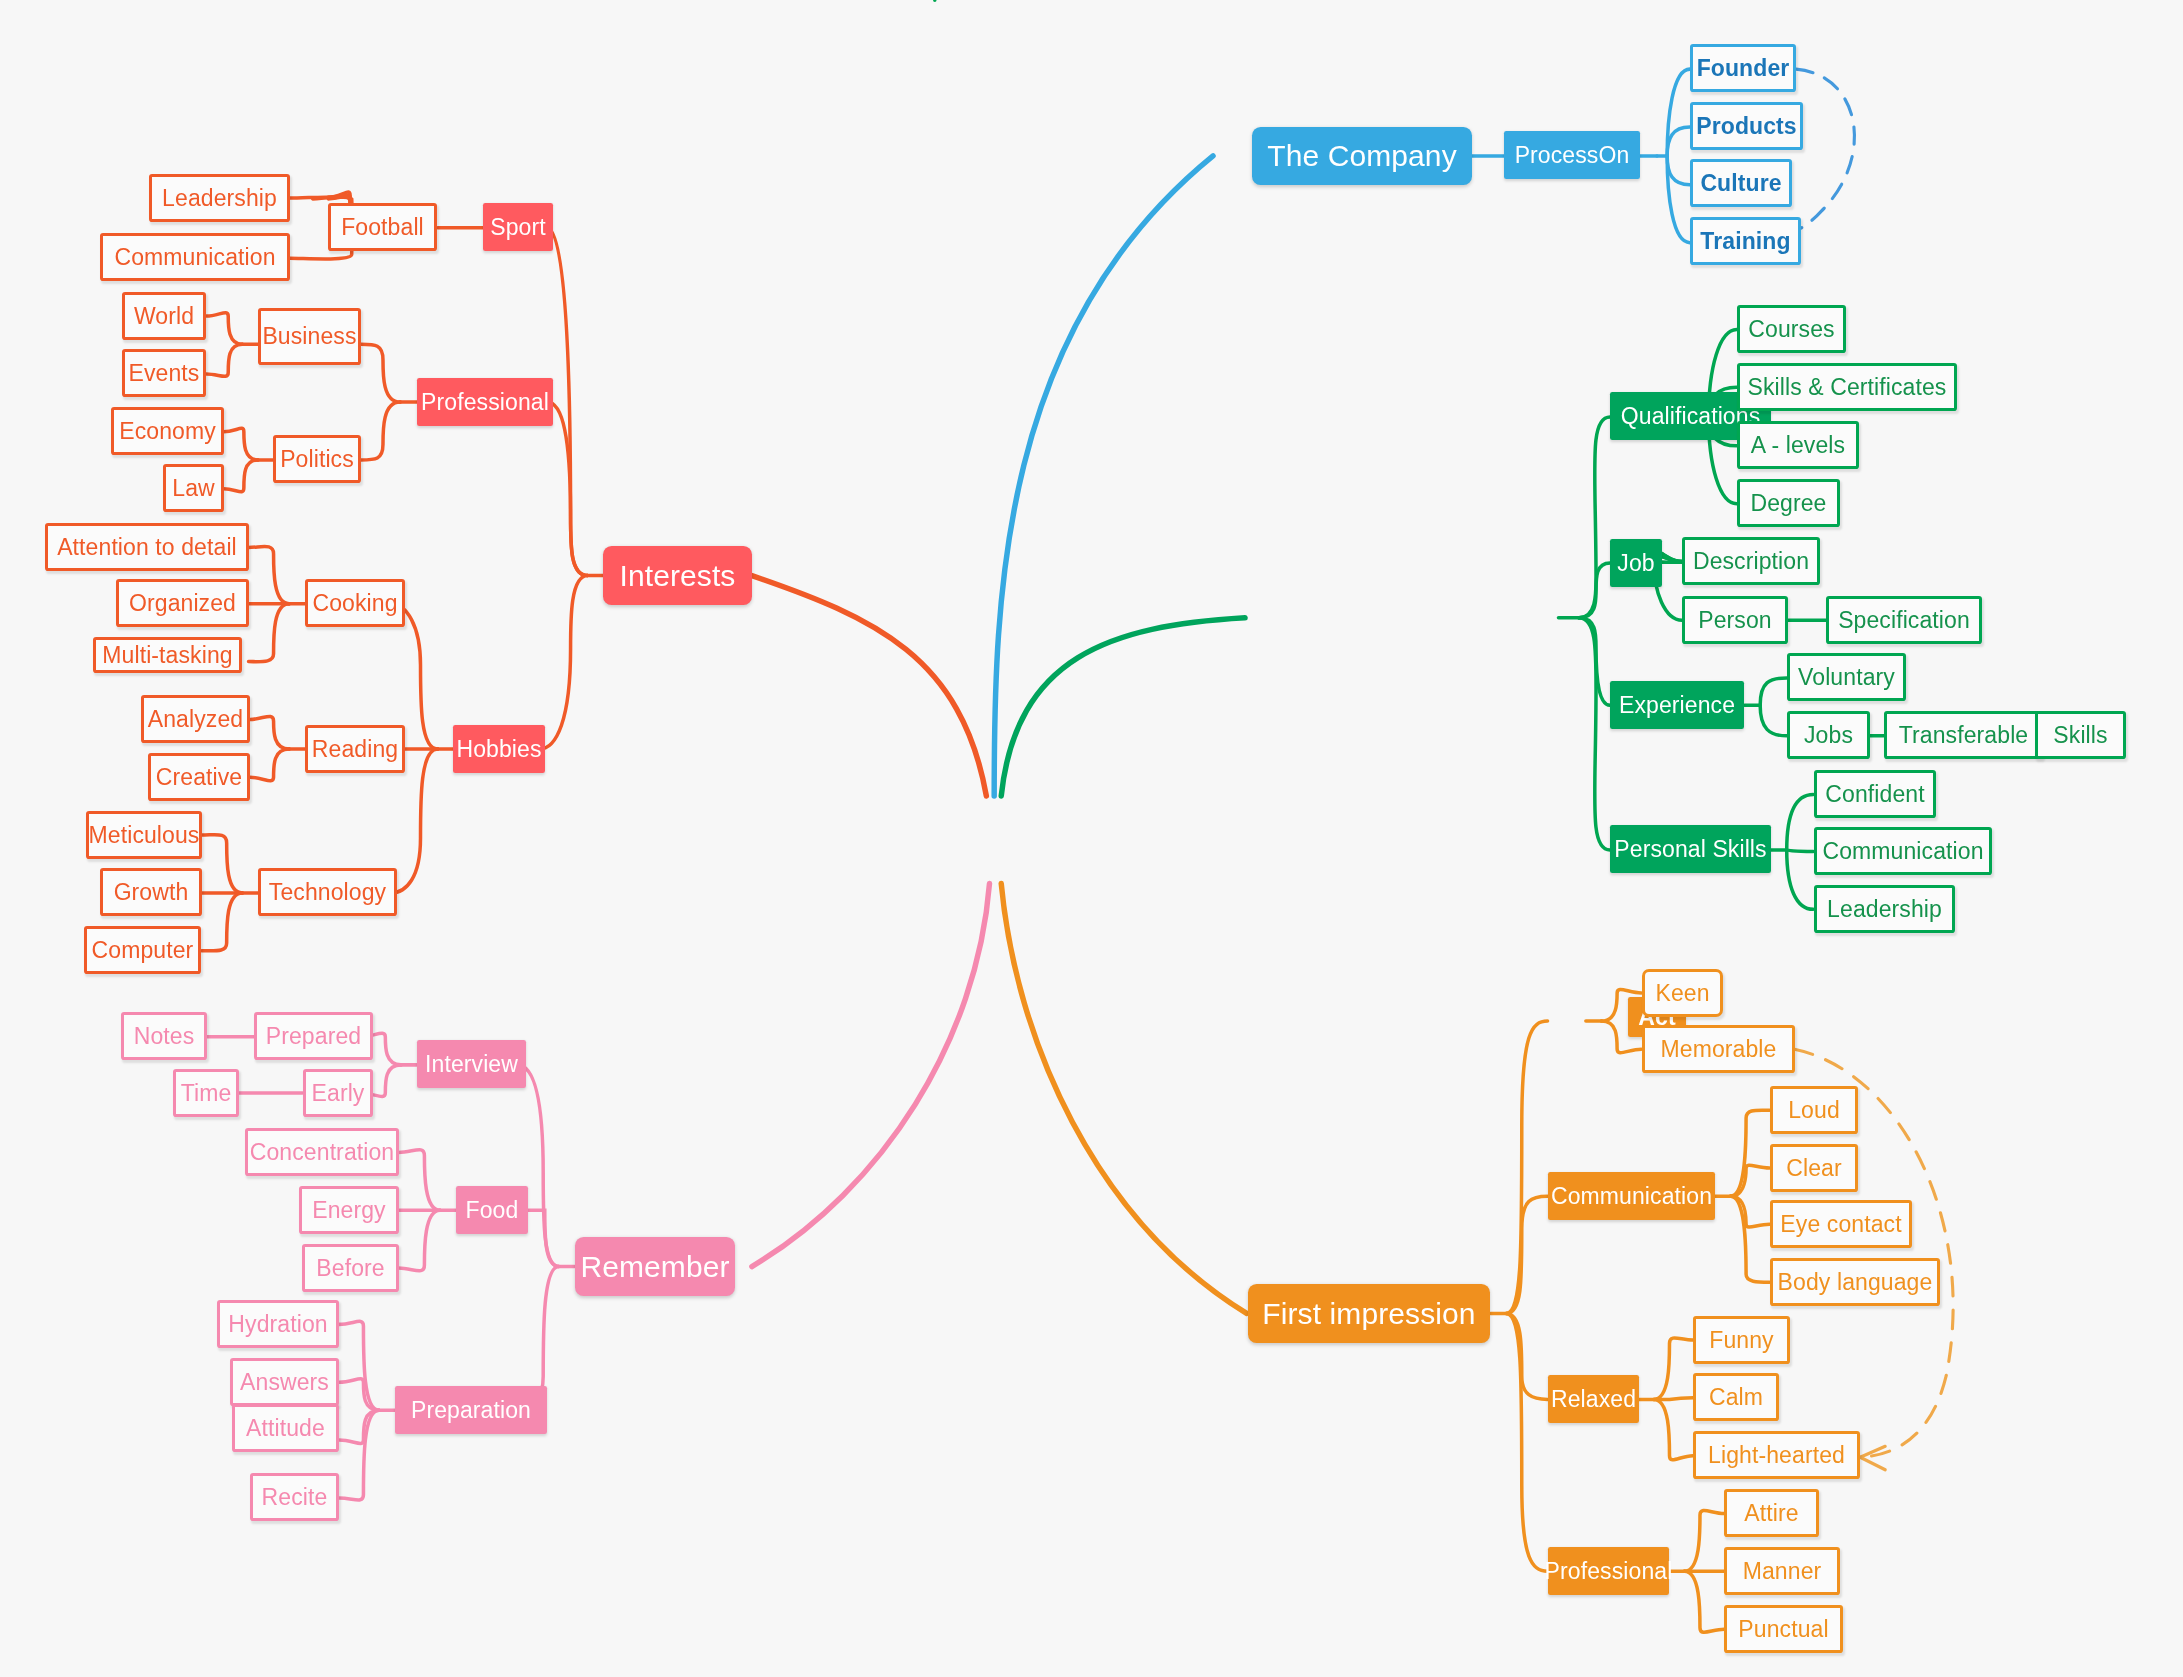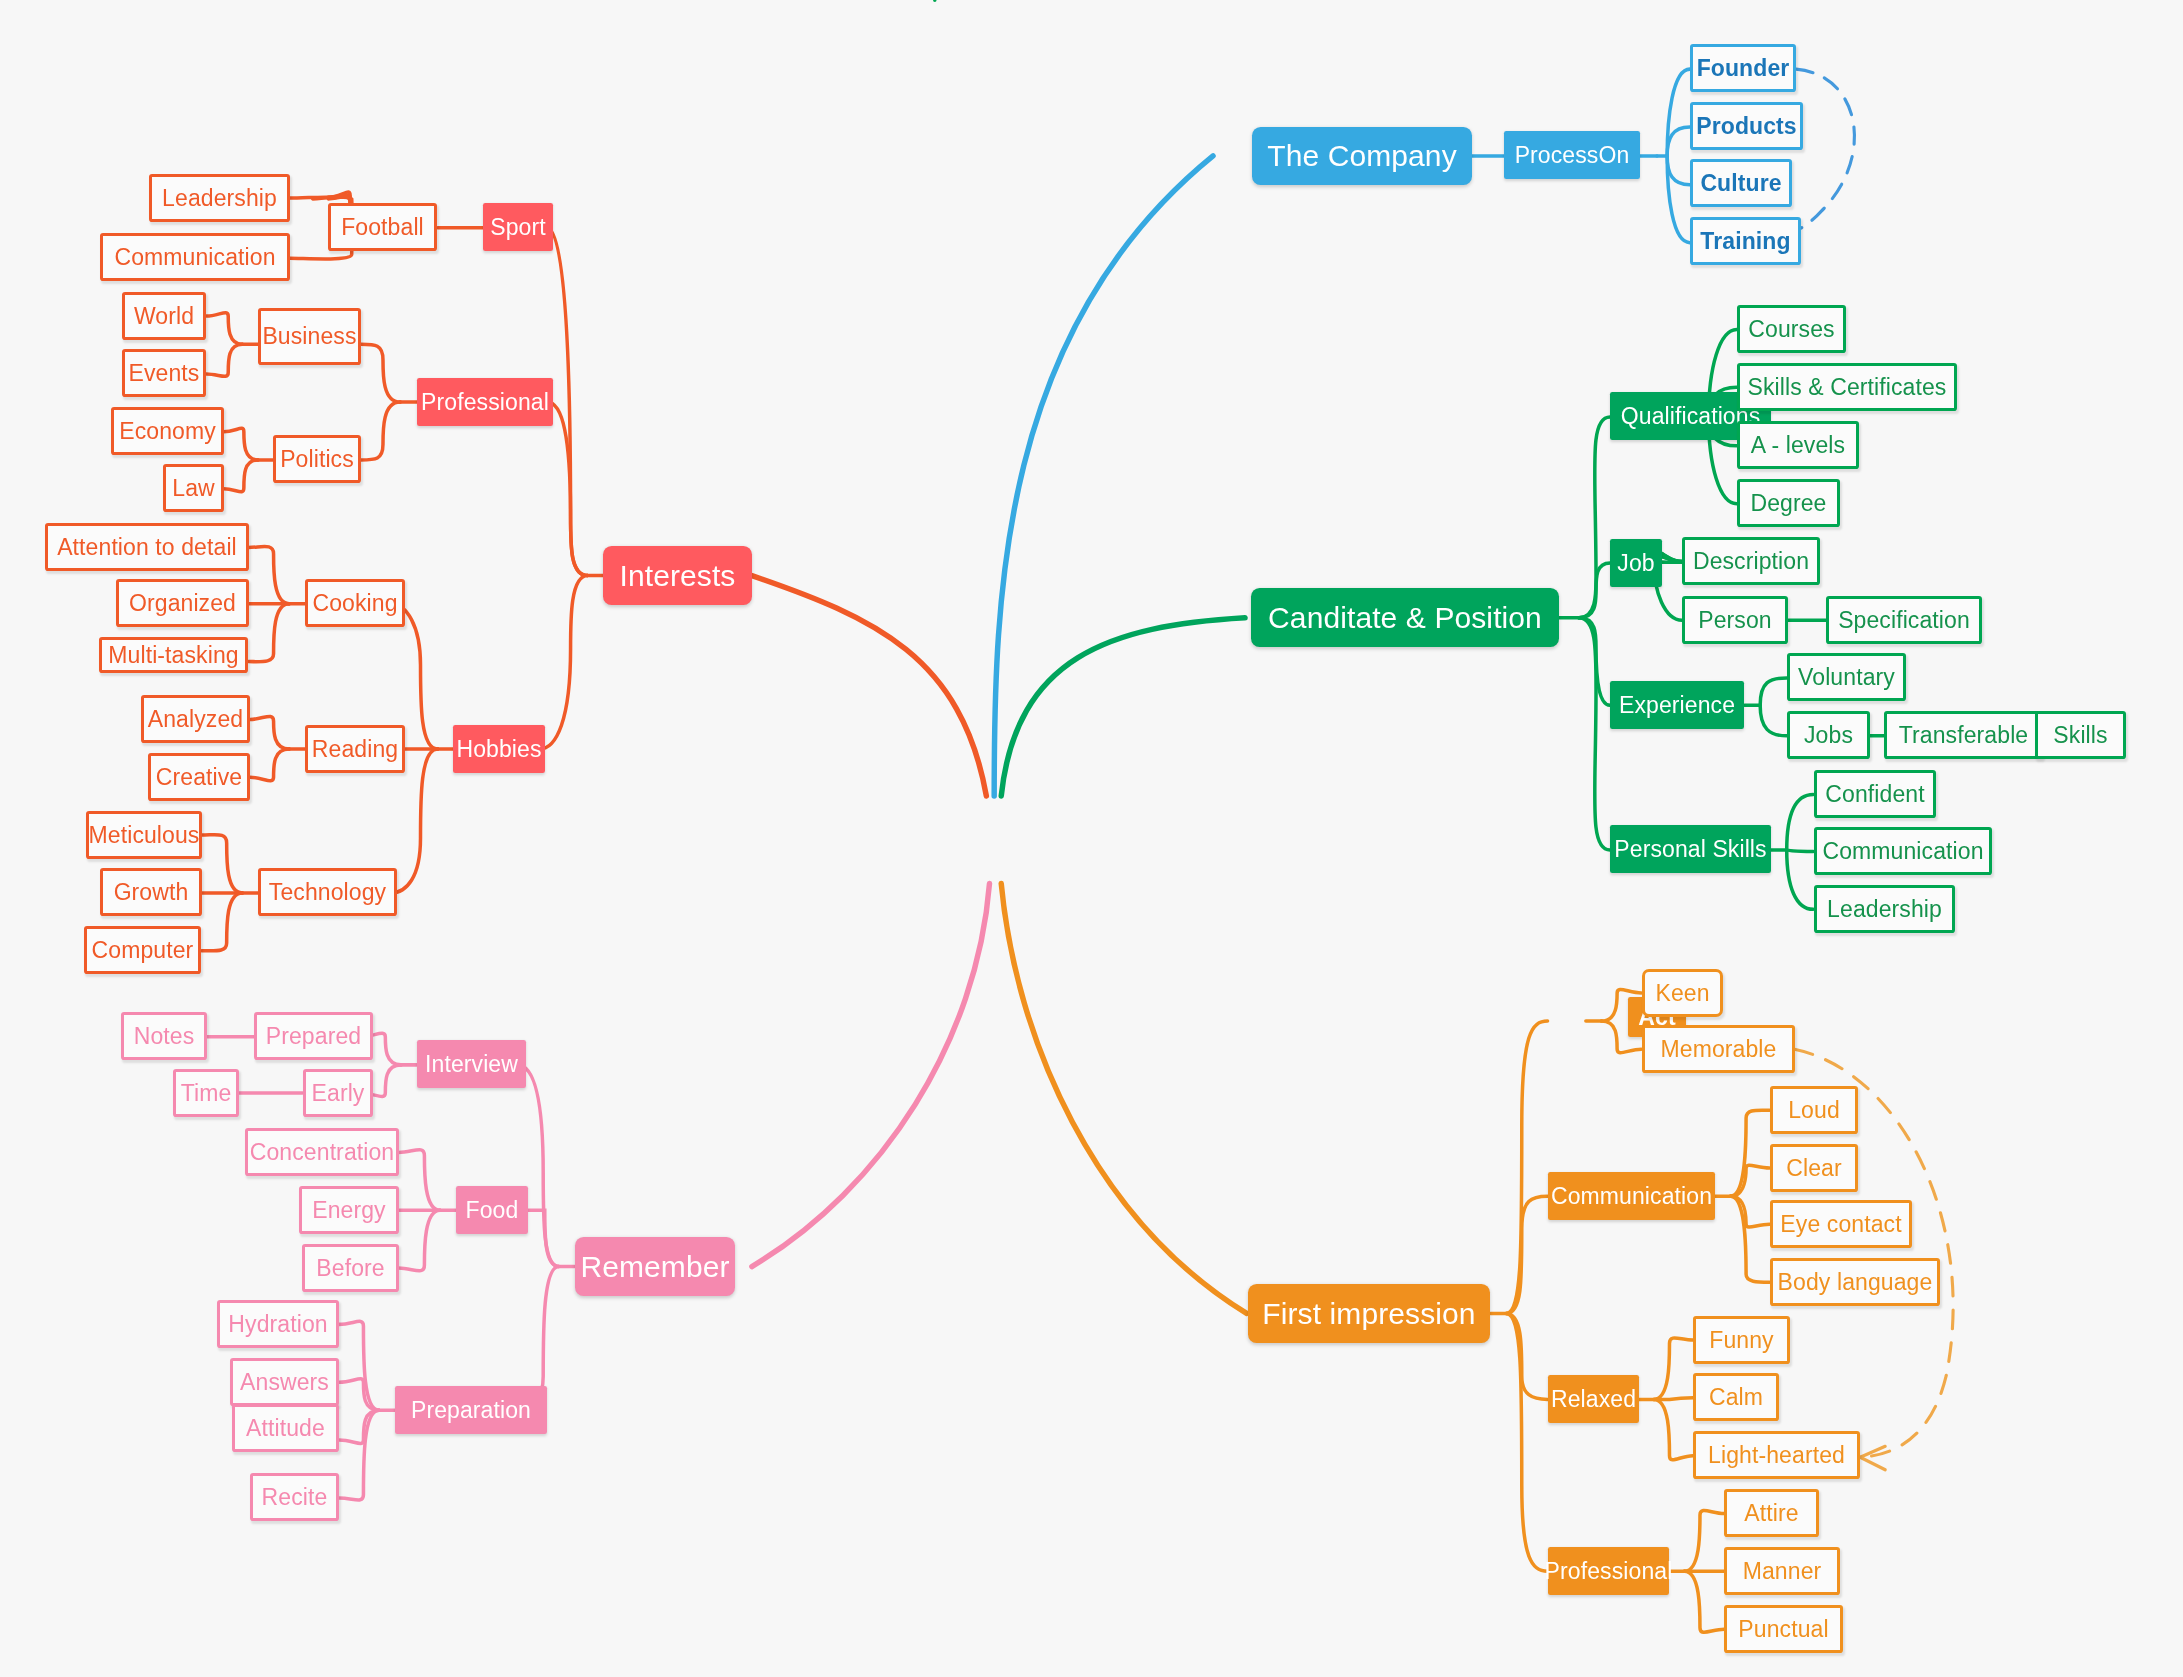--- a/index.html
+++ b/index.html
@@ -216,21 +216,20 @@
   </svg>
 
 
   <div class="node n-l1 c-blue" style="left:1252px;top:127px;width:220px;height:58px;">The Company</div>
   <div class="node n-l2 c-blue" style="left:1504px;top:131px;width:136px;height:48px;">ProcessOn</div>
   <div class="node n-leaf c-blue" style="left:1690px;top:44px;width:106px;height:48px;">Founder</div>
   <div class="node n-leaf c-blue" style="left:1690px;top:102px;width:113px;height:48px;">Products</div>
   <div class="node n-leaf c-blue" style="left:1690px;top:159px;width:102px;height:48px;">Culture</div>
   <div class="node n-leaf c-blue" style="left:1690px;top:217px;width:111px;height:48px;">Training</div>
 
-  <div class="node n-l1 c-green" style="left:1251px;top:588px;width:308px;height:59px;">Canditate &amp; Position</div>
 
   <div class="node n-l2 c-green" style="left:1610px;top:392px;width:161px;height:48px;">Qualifications</div>
   <div class="node n-leaf c-green" style="left:1737px;top:305px;width:109px;height:48px;">Courses</div>
   <div class="node n-leaf c-green" style="left:1737px;top:363px;width:220px;height:48px;">Skills &amp; Certificates</div>
   <div class="node n-leaf c-green" style="left:1737px;top:421px;width:122px;height:48px;">A - levels</div>
   <div class="node n-leaf c-green" style="left:1737px;top:479px;width:103px;height:48px;">Degree</div>
 
   <div class="node n-l2 c-green" style="left:1610px;top:539px;width:52px;height:48px;">Job</div>
   <div class="node n-leaf c-green" style="left:1682px;top:537px;width:138px;height:48px;">Description</div>
   <div class="node n-leaf c-green" style="left:1682px;top:596px;width:106px;height:48px;">Person</div>
@@ -260,21 +259,21 @@
   <div class="node n-leaf c-red" style="left:122px;top:349px;width:84px;height:48px;">Events</div>
   <div class="node n-leaf c-red" style="left:273px;top:435px;width:88px;height:48px;">Politics</div>
   <div class="node n-leaf c-red" style="left:111px;top:407px;width:113px;height:48px;">Economy</div>
   <div class="node n-leaf c-red" style="left:163px;top:464px;width:61px;height:48px;">Law</div>
 
   <div class="node n-l2 c-red" style="left:453px;top:725px;width:92px;height:48px;">Hobbies</div>
 
   <div class="node n-leaf c-red" style="left:305px;top:579px;width:100px;height:48px;">Cooking</div>
   <div class="node n-leaf c-red" style="left:45px;top:523px;width:204px;height:48px;">Attention to detail</div>
   <div class="node n-leaf c-red" style="left:116px;top:579px;width:133px;height:48px;">Organized</div>
-  <div class="node n-leaf c-red" style="left:99px;top:637px;width:149px;height:36px;">Multi-tasking</div>
+  <div class="node n-leaf c-red" style="left:93px;top:637px;width:149px;height:36px;">Multi-tasking</div>
 
   <div class="node n-leaf c-red" style="left:305px;top:725px;width:100px;height:48px;">Reading</div>
   <div class="node n-leaf c-red" style="left:141px;top:695px;width:109px;height:48px;">Analyzed</div>
   <div class="node n-leaf c-red" style="left:148px;top:753px;width:102px;height:48px;">Creative</div>
 
   <div class="node n-leaf c-red" style="left:258px;top:868px;width:139px;height:48px;">Technology</div>
   <div class="node n-leaf c-red" style="left:86px;top:811px;width:116px;height:48px;">Meticulous</div>
   <div class="node n-leaf c-red" style="left:100px;top:868px;width:102px;height:48px;">Growth</div>
   <div class="node n-leaf c-red" style="left:84px;top:926px;width:117px;height:48px;">Computer</div>
 

